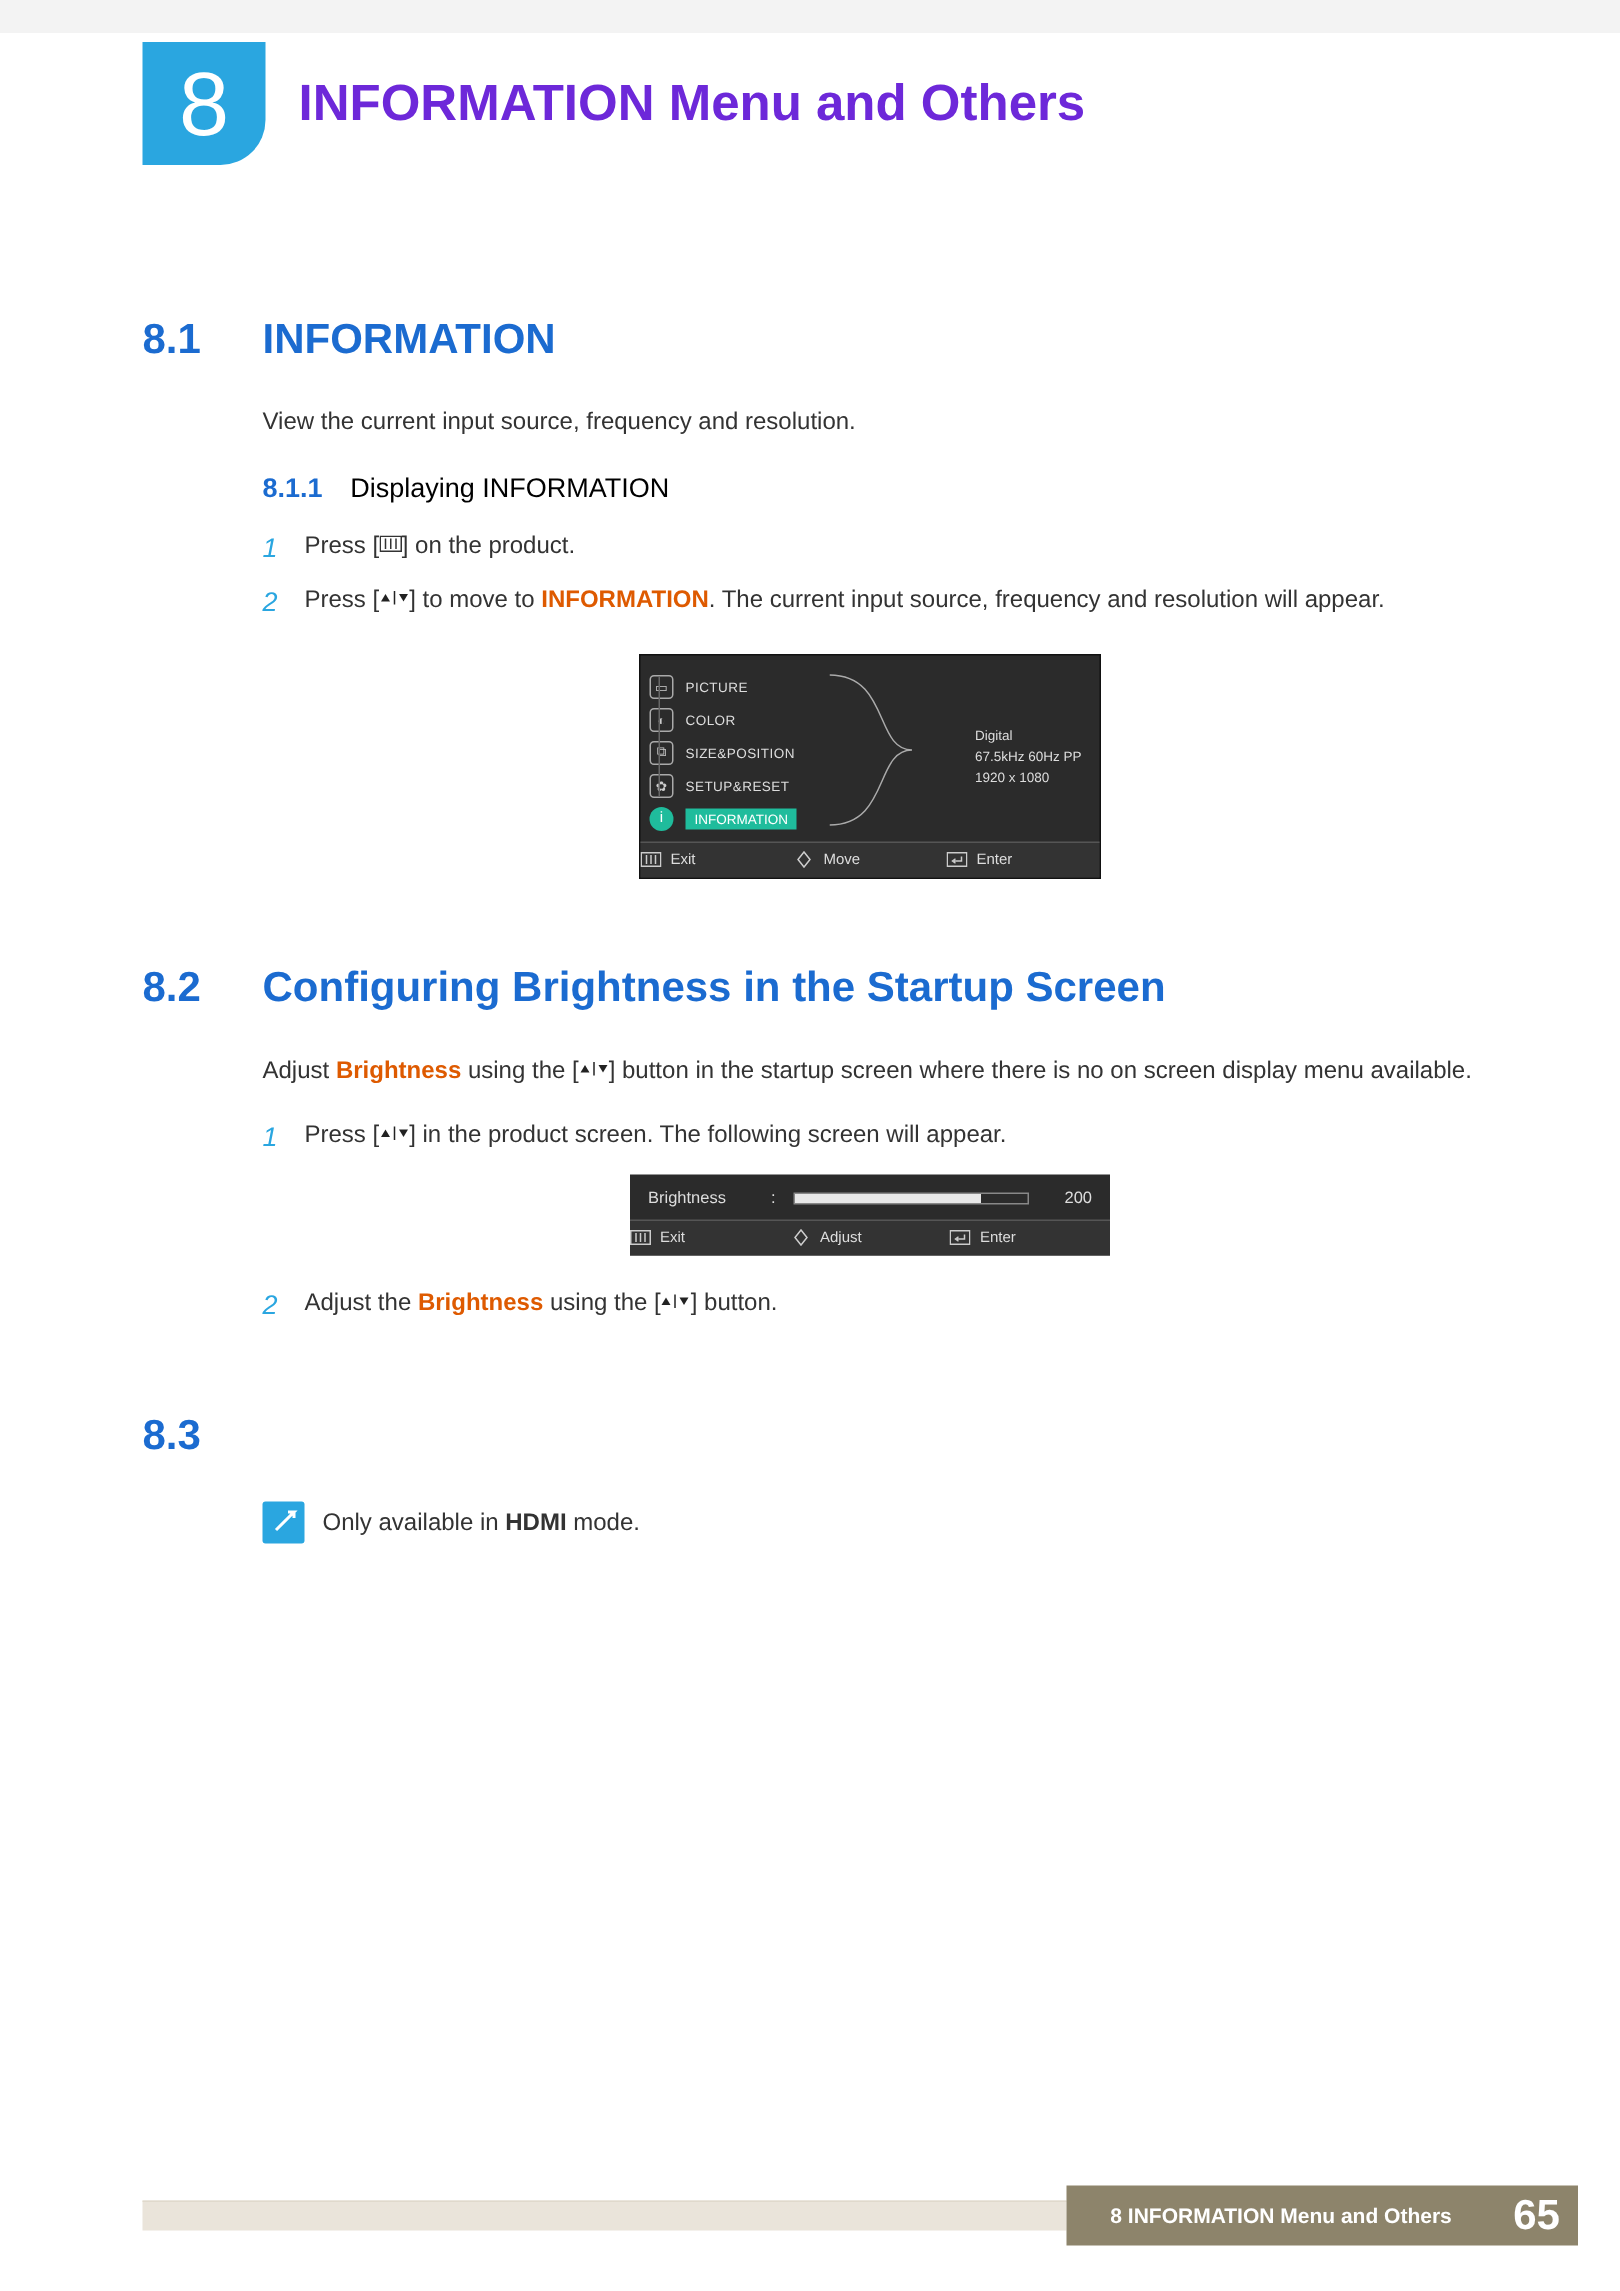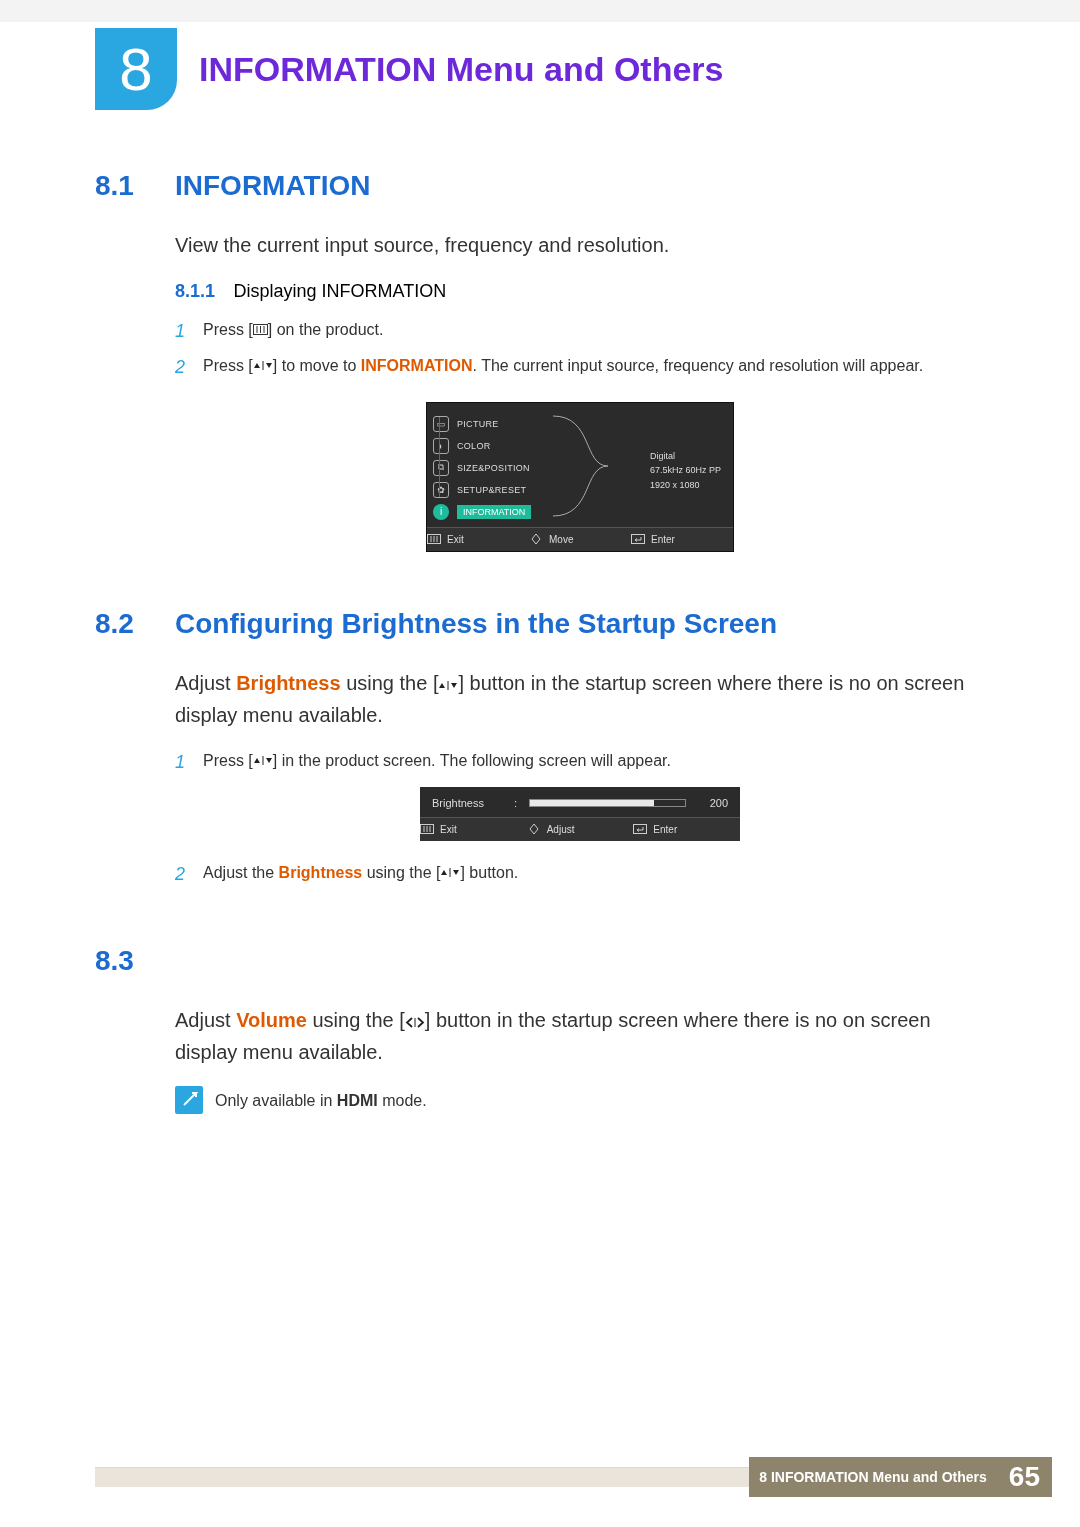--- a/index.html
+++ b/index.html
@@ -15,26 +15,26 @@
   .topbar { height: 22px; background: #f3f3f3; width: 100%; }
   .chapter-header { display: flex; align-items: flex-start; padding-left: 95px; padding-top: 6px; }
   .chapter-badge {
     width: 82px; height: 82px; background: #2aa6e0; color: #fff;
     border-radius: 0 0 30px 0; display: flex; align-items: center; justify-content: center;
     font-size: 60px; font-weight: 400; font-family: Arial, sans-serif;
   }
   .chapter-title { color: #6d28d9; font-size: 34px; font-weight: bold; padding-left: 22px; padding-top: 22px; }
 
   .content { padding: 60px 95px 0 95px; }
-  .sec { }
+  .sec { margin-top: 40px; }
   .sec-head { display: flex; align-items: baseline; margin-bottom: 28px; }
   .sec-num { color: #1b6bd0; font-size: 28px; font-weight: bold; width: 80px; }
   .sec-title { color: #1b6bd0; font-size: 28px; font-weight: bold; }
   .body-indent { margin-left: 80px; }
-  .para { font-size: 20px; line-height: 1.55; color: #333; margin: 0 0 18px 0; }
+  .para { font-size: 16px; line-height: 1.55; color: #333; margin: 0 0 18px 0; }
   .subsec-head { margin-top: 20px; margin-bottom: 16px; }
   .subsec-num { color: #1b6bd0; font-size: 18px; font-weight: bold; margin-right: 14px; }
   .subsec-title { color: #000000; font-size: 18px; font-weight: normal; text-align: right; }
   .step { display: flex; margin-bottom: 8px; font-size: 16px; line-height: 1.55; }
   .step-num { color: #2aa6e0; font-style: italic; font-size: 18px; width: 28px; flex-shrink: 0; }
   .step-body { flex: 1; }
   .kw-orange { color: #de5a00; font-weight: bold; }
   .kw-bold { font-weight: bold; }
   .inline-icon { display: inline-block; vertical-align: middle; }
 
@@ -74,21 +74,21 @@
   .note-row { display:flex; align-items:flex-start; gap:12px; margin-top:6px; margin-left:80px; }
   .note-ico { width:28px; height:28px; background:#2aa6e0; color:#fff; display:flex; align-items:center; justify-content:flex-end; font-size:16px; padding:2px 3px; border-radius:2px;}
   .note-text { font-size:16px; line-height:1.55; padding-top:3px; }
 
   .footer {
     position: absolute; bottom: 30px; left: 95px; right: 28px;
     display:flex; align-items:center; height:40px;
   }
   .footer-bar { flex:1; height:20px; background:#eae4da; border-top:1px solid #e0d9cc; }
   .footer-label-wrap { background:#8d846b; color:#fff; height:40px; display:flex; align-items:center; }
-  .footer-label { padding:0 10px; font-size:14px; font-weight:bold;text-align:right; }
+  .footer-label { padding:0 29px; font-size:14px; font-weight:bold;text-align:right; }
   .footer-page { font-size:28px; font-weight:bold; padding:0 12px; color:#fff; }
 </style>
 </head>
 <body>
 
 <div class="page">
   <div class="topbar"></div>
 
   <div class="chapter-header">
     <div class="chapter-badge">8</div>
@@ -283,29 +283,20 @@
                 </svg></span><span>] button.</span>
           </div>
         </div>
       </div>
     </div>
 
     <div class="sec" style="margin-top:56px">
       <div class="sec-head">
         <div class="sec-num">8.3</div>
       </div>
-      <div class="body-indent">
-        <p class="para">
-          <span>Adjust </span><span class="kw-orange">Volume</span><span> using the [</span><span class="inline-icon"><svg width="20" height="11" viewBox="0 0 20 11">
-                <path d="M7 1 L2 5.5 L7 10" fill="none" stroke="#222" stroke-width="1.8"></path>
-                <path d="M10 1 L10 10" stroke="#222"></path>
-                <path d="M13 1 L18 5.5 L13 10" fill="none" stroke="#222" stroke-width="1.8"></path>
-              </svg></span><span>] button in the startup screen where there is no on screen display menu available.</span>
-        </p>
-      </div>
       <div class="note-row">
         <div class="note-ico">
           <svg width="18" height="18" viewBox="0 0 18 18">
               <path d="M2 14 L14 2 L10 2 M14 2 L14 6" stroke="#fff" stroke-width="2" fill="none"></path>
             </svg>
         </div>
         <div class="note-text">
           <span>Only available in </span><span class="kw-bold">HDMI</span><span> mode.</span>
         </div>
       </div>

